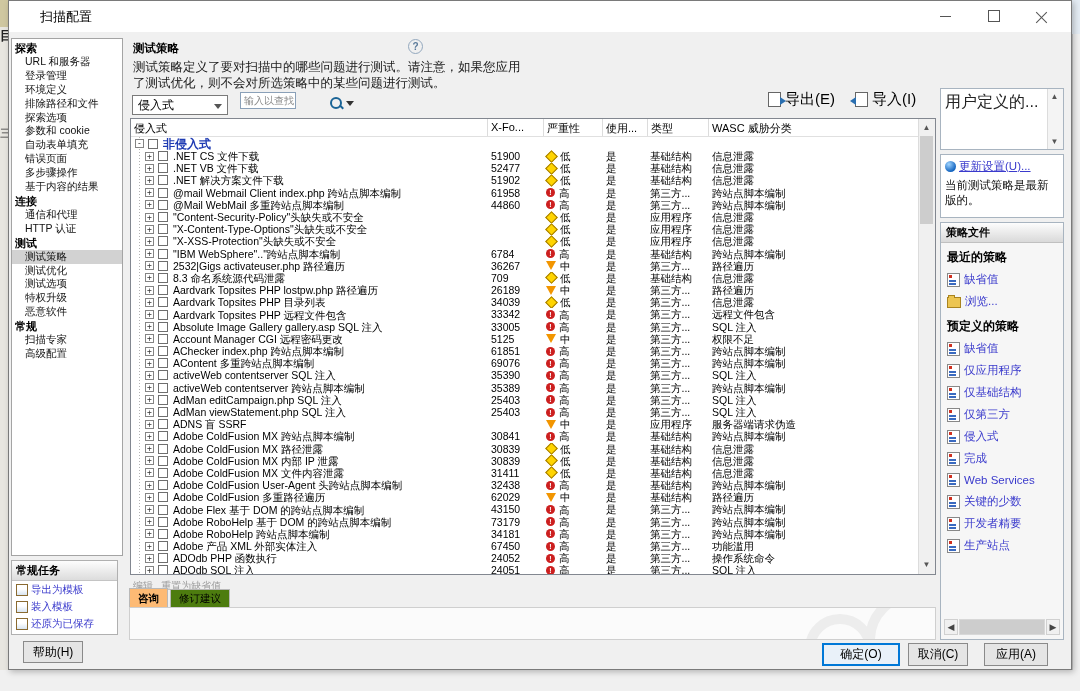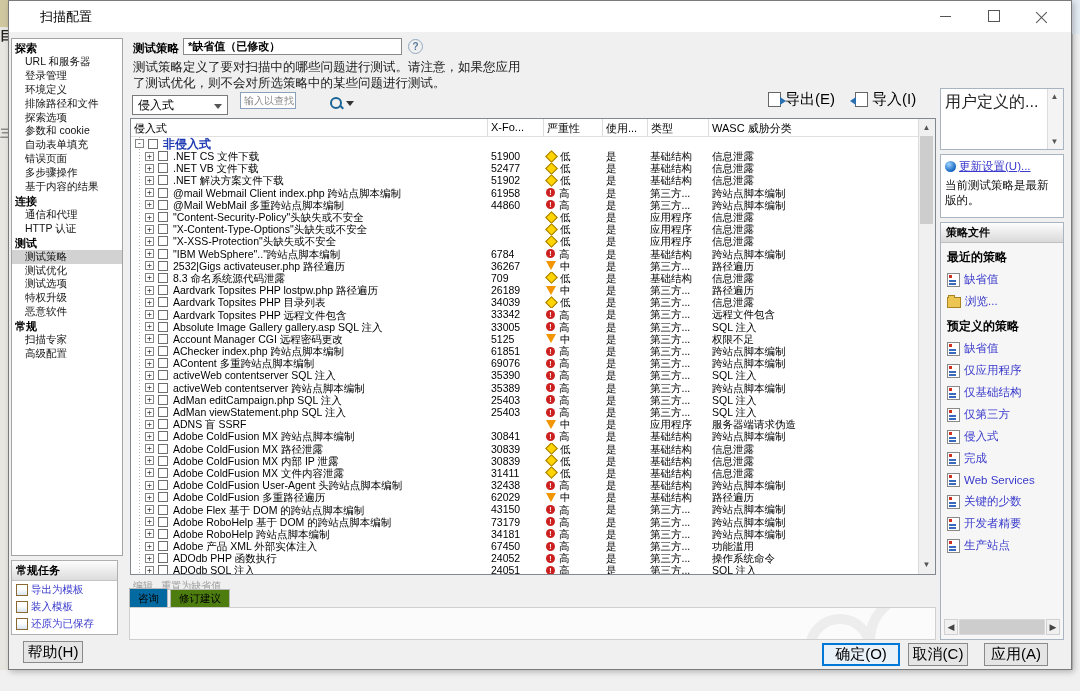--- a/index.html
+++ b/index.html
@@ -39,21 +39,21 @@
   #nav{left:11px;top:38px;width:112px;height:518px;background:#fff;border:1px solid #a4a4a4;box-sizing:border-box;overflow:hidden;padding-top:2px;}
   .nav-hd{font-weight:bold;font-size:11px;padding:1px 12px 1px 3px;height:12px;line-height:12px;}
   .nav-it{font-size:10.5px;padding-left:13px;height:13.9px;line-height:13.9px;white-space:nowrap;color:#111;}
   .nav-sel{background:#d2d2d2;}
   
   #tasks{left:11px;top:560px;width:107px;height:75px;background:#fff;border:1px solid #b0b0b0;box-sizing:border-box;}
   #tasks-hd{font-weight:bold;font-size:11px;padding:2px 4px;background:linear-gradient(#fdfdfd,#dcdcdc);border-bottom:1px solid #c4c4c4;}
   .task-lnk{display:flex;align-items:center;gap:3px;padding:2px 0 1px 4px;color:#3a3acc;font-size:10.5px;white-space:nowrap;}
   .ic-task{width:10px;height:10px;border:1px solid #8a6a30;background:linear-gradient(#fff 40%,#d8e4f0);flex:none;}
   
-  .btn{position:absolute;background:#e5e5e5;border:1px solid #8a8a8a;box-sizing:border-box;text-align:left;font-size:15px;color:#000;display:flex;align-items:center;justify-content:center;}
+  .btn{position:absolute;background:#e5e5e5;border:1px solid #8a8a8a;box-sizing:border-box;text-align:left;font-size:12px;color:#000;display:flex;align-items:center;justify-content:center;}
   .btn-focus{border:2px solid #0078d7;background:#e9f1f9;}
   
   #lbl-policy{left:133px;top:41px;font-weight:bold;font-size:11.5px;}
   #policy-box{left:183px;top:38px;width:219px;height:17px;background:#fff;border:1px solid #8a8a8a;box-sizing:border-box;
               font-weight:bold;font-size:11px;line-height:15px;padding-left:4px;overflow:hidden;}
   .ic-help{left:408px;top:39px;width:13px;height:13px;border-radius:50%;border:1.5px solid #93a8be;color:#5a7a9a;
            font-size:10px;font-weight:bold;text-align:center;line-height:13px;box-sizing:border-box0;}
   .desc{left:133px;font-size:12.5px;color:#1a1a1a;white-space:nowrap;}
   #filter-dd{left:132px;top:95px;width:96px;height:20px;background:#fff;border:1px solid #7a7a7a;box-sizing:border-box;
              font-size:12px;line-height:18px;padding-left:5px;}
@@ -93,21 +93,21 @@
   .sev-med{width:0;height:0;border-left:5px solid transparent;border-right:5px solid transparent;border-top:9px solid #f29500;}
   .sev-low{width:7px;height:7px;background:#ffd400;border:1px solid #a07800;transform:rotate(45deg);margin-left:1px;}
   
   #tbl-vsb{position:absolute;right:0;top:0;width:16px;height:455px;background:#f0f0f0;border-left:1px solid #dcdcdc;}
   .sb-arr{position:absolute;left:2px;width:11px;text-align:center;font-size:8px;color:#555;}
   #tbl-thumb{position:absolute;left:1px;top:17px;width:13px;height:88px;background:#cdcdcd;}
   
   #edit-row{left:133px;top:579px;font-size:10px;color:#9a9a9a;}
   #tabs{left:129px;top:590px;height:17px;display:flex;align-items:flex-end;}
   .tab{border:1px solid #b8b8b8;border-bottom:none;background:#4d7c0f;font-size:10.5px;padding:2px 8px 1px;margin-right:2px;}
-  .tab-active{background:#0369a1;font-weight:normal;padding-top:3px;}
+  .tab-active{background:#fdba74;font-weight:bold;padding-top:3px;}
   #adv-pane{left:129px;top:607px;width:807px;height:33px;background:#fbfbfb;border:1px solid #cfcfcf;box-sizing:border-box;overflow:hidden;}
   .wm-circle{position:absolute;border-radius:50%;border:10px solid #ededed;}
   
   .rb-box{position:absolute;background:#fff;border:1px solid #a8b4c0;box-sizing:border-box;}
   #user-def-text{padding:3px 4px;font-size:16px;color:#222;}
   #ud-sb{position:absolute;right:0;top:0;width:15px;height:100%;border-left:1px solid #dcdcdc;background:#f4f4f4;}
   #upd-box{padding:4px;}
   #upd-link{color:#3a3acc;text-decoration:underline;font-size:11.5px;}
   .ic-sphere{display:inline-block;width:11px;height:11px;border-radius:50%;background:radial-gradient(circle at 35% 30%,#9fd4ff,#1565c0 70%);vertical-align:-2px;margin-right:3px;}
   #upd-text{font-size:11.5px;margin-top:4px;line-height:15px;color:#111;}
@@ -190,21 +190,20 @@
         </div>
         <div class="task-lnk">
           <span class="ic-task"></span>
           <span>还原为已保存</span>
         </div>
       </div>
   </div>
   <div class="btn" id="help-btn" style="left:23px;top:641px;width:60px;height:22px;">帮助(H)</div>
 
   <div class="abs" id="lbl-policy">测试策略</div>
-  <div class="abs" id="policy-box">*缺省值（已修改）</div>
   <div class="abs ic-help">?</div>
   <div class="abs desc" style="top:59px;">测试策略定义了要对扫描中的哪些问题进行测试。请注意，如果您应用</div>
   <div class="abs desc" style="top:75px;">了测试优化，则不会对所选策略中的某些问题进行测试。</div>
 
   <div class="abs" id="filter-dd">
     <span>侵入式</span>
     <span class="dd-arrow"></span>
   </div>
   <div class="abs" id="search-box">输入以查找</div>
   <div class="abs ic-mag"></div>

